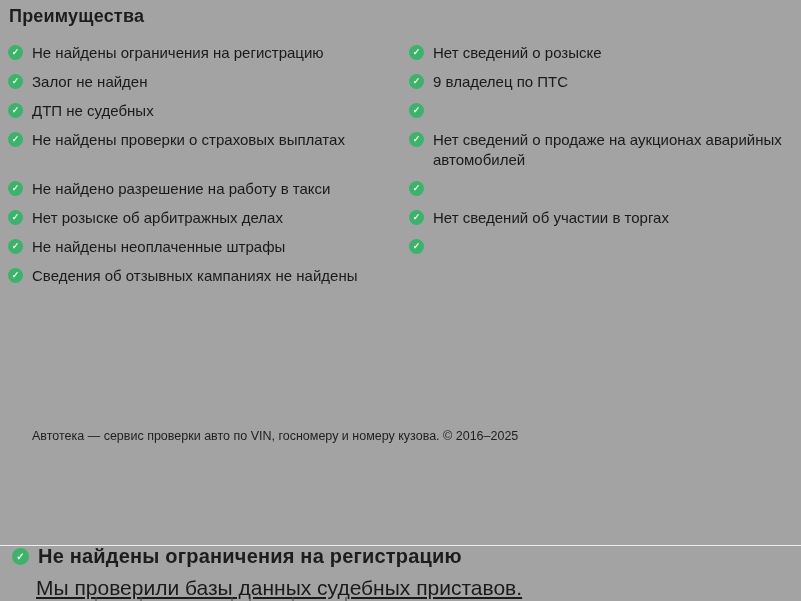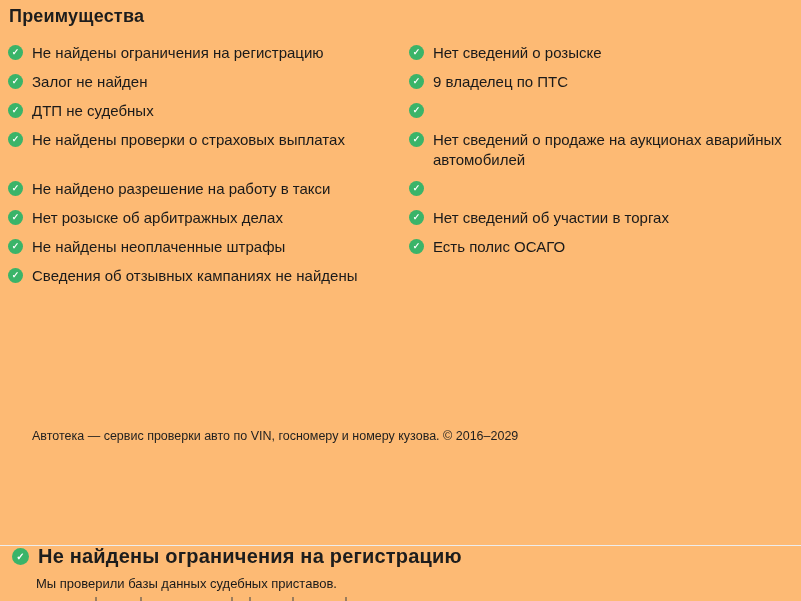--- a/index.html
+++ b/index.html
@@ -4,21 +4,21 @@
 <style>
   html, body {
     margin: 0;
     padding: 0;
     background: #ffffff;
   }
   #page {
     position: relative;
     width: 801px;
     height: 601px;
-    background: #fdba74;
+    background: #a3a3a3;
     overflow: hidden;
     font-family: "Liberation Sans", sans-serif;
     color: #1a1a1a;
   }
   .advantages-title {
     position: absolute;
     left: 9px;
     top: 6px;
     font-size: 18px;
     font-weight: bold;
@@ -96,22 +96,23 @@
     top: 545px;
     font-size: 20px;
     font-weight: bold;
     color: #1d1d1d;
     letter-spacing: 0.2px;
   }
   .detail-desc {
     position: absolute;
     left: 36px;
     top: 576px;
-    font-size: 13px;
+    font-size: 21px;
     color: #1a1a1a;
+    text-decoration: underline;
   }
   .cutoff-ticks {
     position: absolute;
     top: 597px;
     left: 0;
     width: 801px;
     height: 4px;
     overflow: hidden;
   }
   .cutoff-ticks i {
@@ -184,32 +185,31 @@
       <span class="check-icon" style="background: rgb(58, 180, 105);">✓</span>
       <span class="label">Нет сведений об участии в торгах</span>
     </div>
 
     <div class="adv-item">
       <span class="check-icon" style="background: rgb(58, 180, 105);">✓</span>
       <span class="label">Не найдены неоплаченные штрафы</span>
     </div>
     <div class="adv-item">
       <span class="check-icon" style="background: rgb(58, 180, 105);">✓</span>
-      <span class="label">Есть полис ОСАГО</span>
     </div>
 
     <div class="adv-item">
       <span class="check-icon" style="background: rgb(58, 180, 105);">✓</span>
       <span class="label">Сведения об отзывных кампаниях не найдены</span>
     </div>
     <div></div>
 
   </div>
 
-  <div class="report-footer">Автотека — сервис проверки авто по VIN, госномеру и номеру кузова. © 2016–2029</div>
+  <div class="report-footer">Автотека — сервис проверки авто по VIN, госномеру и номеру кузова. © 2016–2025</div>
 
   <div class="page-separator"></div>
 
   <span class="detail-check" style="background: rgb(58, 180, 105);">✓</span>
   <div class="detail-title">Не найдены ограничения на регистрацию</div>
   <div class="detail-desc">Мы проверили базы данных судебных приставов.</div>
 
   <div class="cutoff-ticks">
     <i style="left:95px"></i>
       <i style="left:140px"></i>

